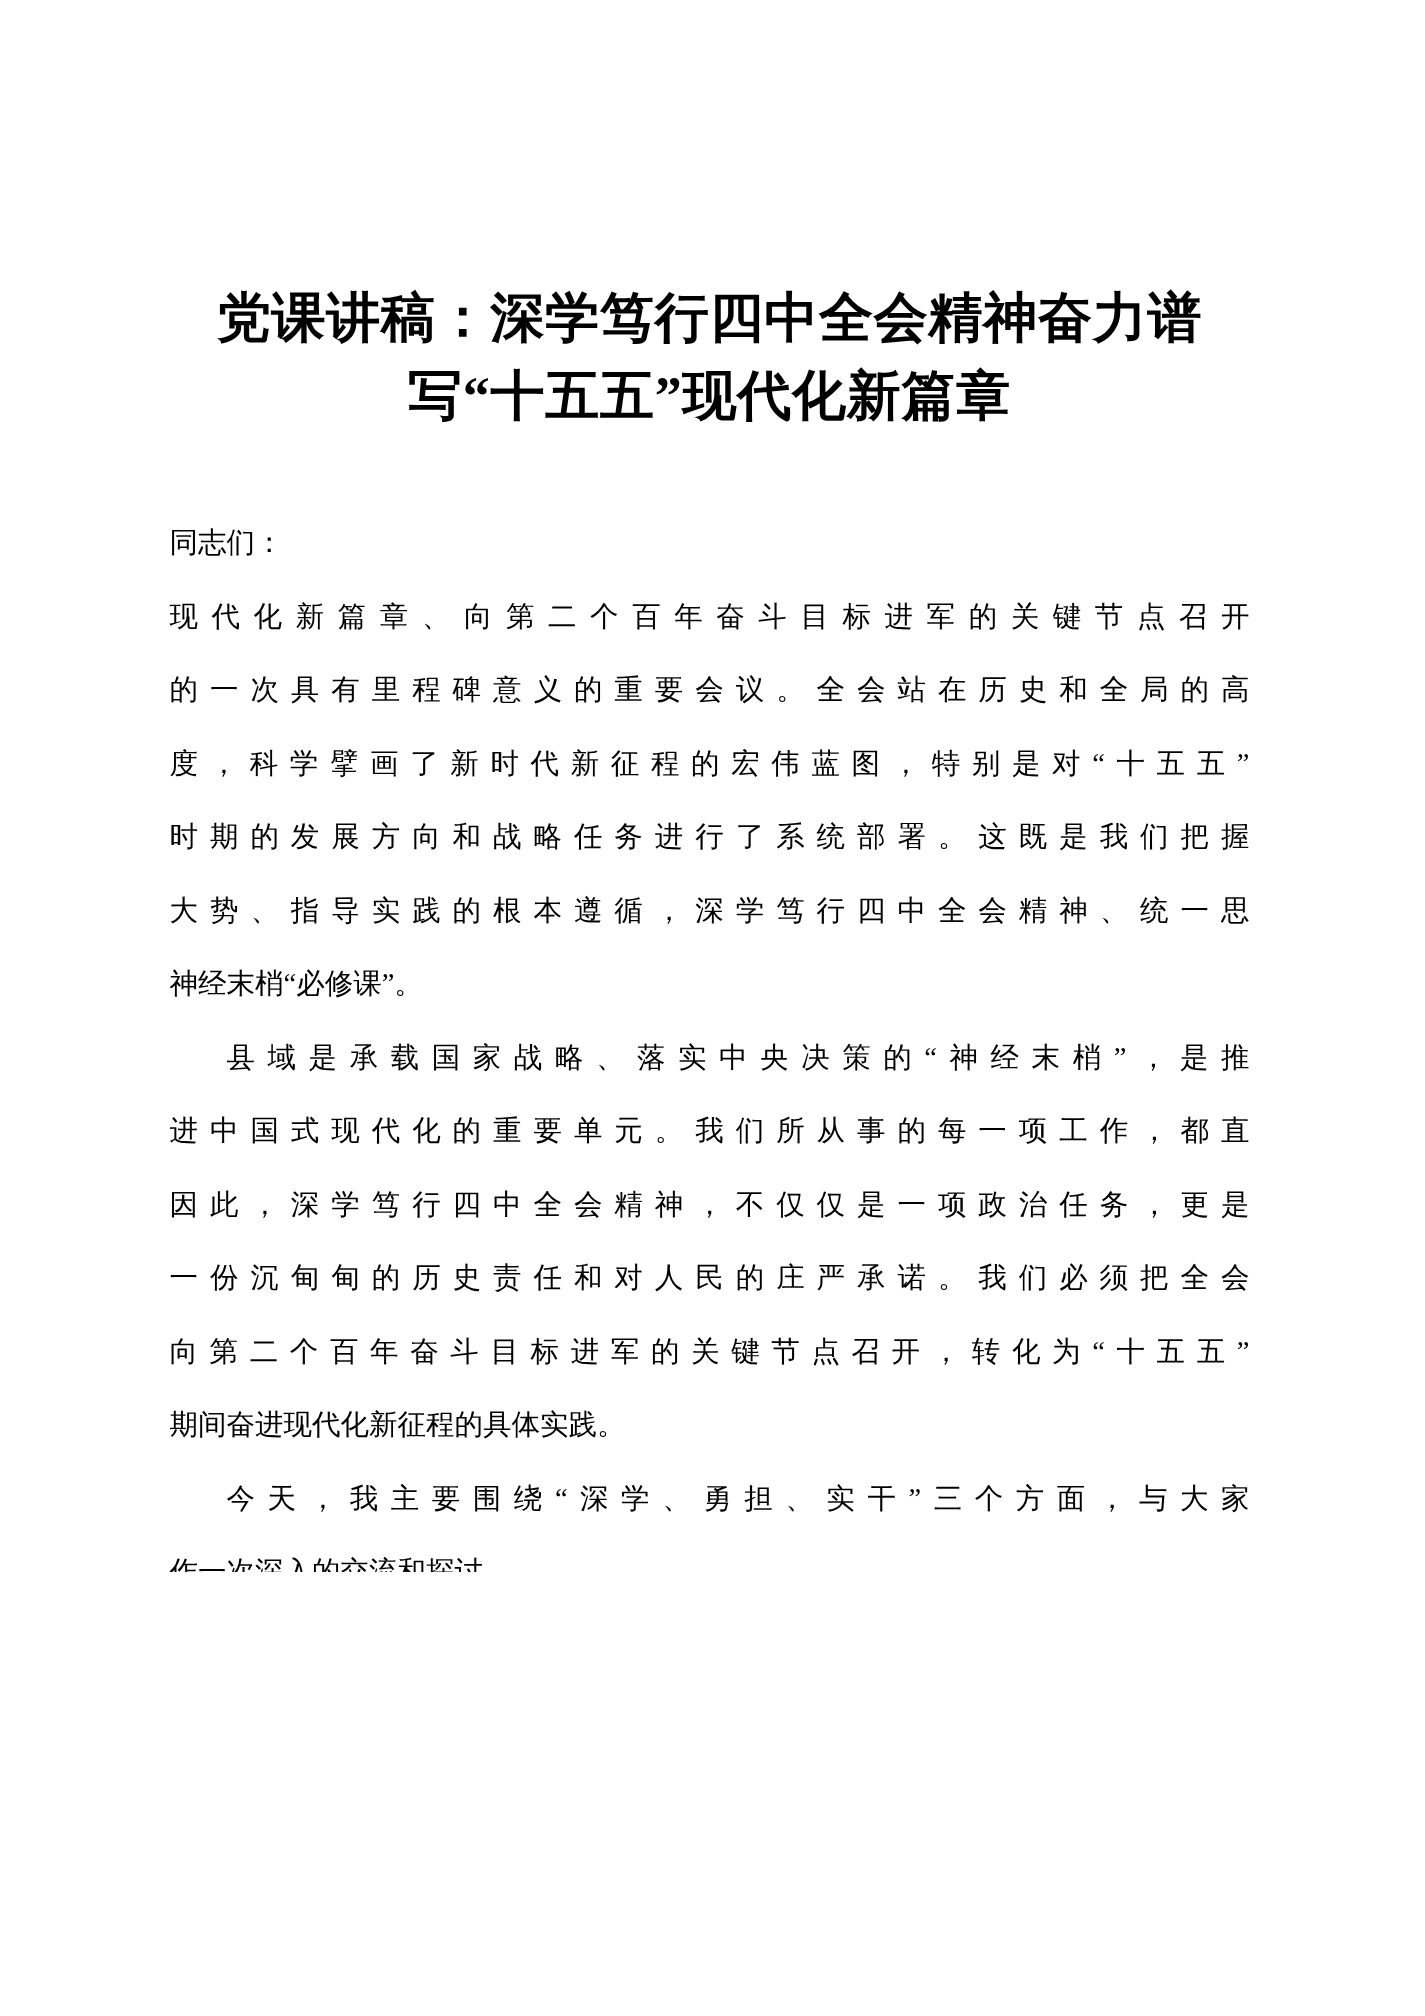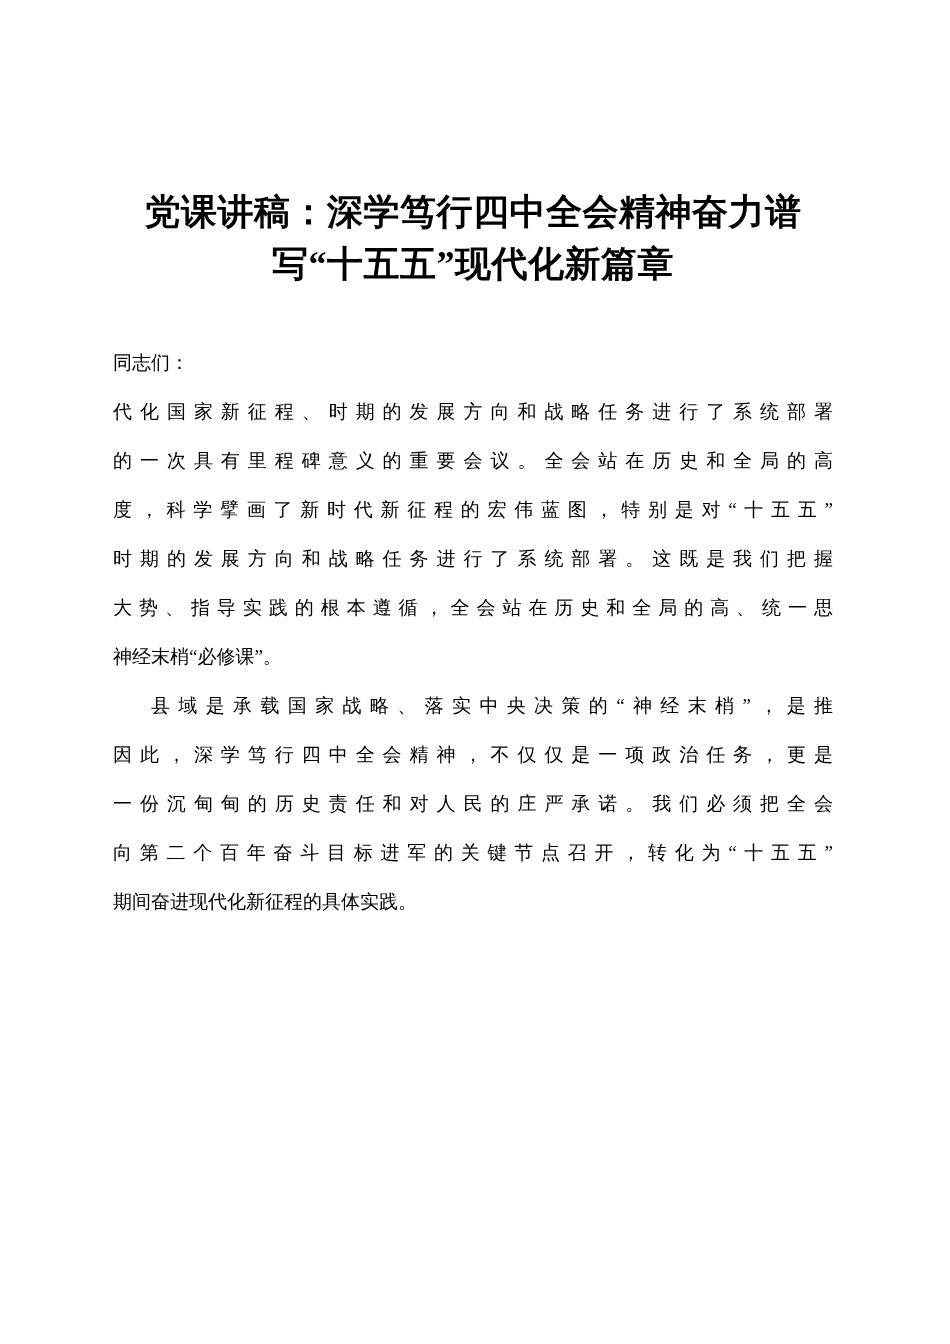--- a/index.html
+++ b/index.html
@@ -76,33 +76,38 @@
 
   <h1 class="doc-title">
     <span class="title-line">党课讲稿：深学笃行四中全会精神奋力谱</span>
     <span class="title-line">写“十五五”现代化新篇章</span>
   </h1>
 
   <div class="body-text">
     <div class="line">同志们：</div>
     <div id="paragraphs">
         <div>
-          <div class="line fill">代化国家新征程、时期的发展方向和战略任务进行了系统部署</div>
+          <div class="line fill">现代化新篇章、向第二个百年奋斗目标进军的关键节点召开</div>
           <div class="line fill">的一次具有里程碑意义的重要会议。全会站在历史和全局的高</div>
           <div class="line fill">度，科学擘画了新时代新征程的宏伟蓝图，特别是对“十五五”</div>
           <div class="line fill">时期的发展方向和战略任务进行了系统部署。这既是我们把握</div>
-          <div class="line fill">大势、指导实践的根本遵循，全会站在历史和全局的高、统一思</div>
+          <div class="line fill">大势、指导实践的根本遵循，深学笃行四中全会精神、统一思</div>
           <div class="line">神经末梢“必修课”。</div>
         </div>
         <div>
           <div class="line indent fill">县域是承载国家战略、落实中央决策的“神经末梢”，是推</div>
+          <div class="line fill">进中国式现代化的重要单元。我们所从事的每一项工作，都直</div>
           <div class="line fill">因此，深学笃行四中全会精神，不仅仅是一项政治任务，更是</div>
           <div class="line fill">一份沉甸甸的历史责任和对人民的庄严承诺。我们必须把全会</div>
           <div class="line fill">向第二个百年奋斗目标进军的关键节点召开，转化为“十五五”</div>
           <div class="line">期间奋进现代化新征程的具体实践。</div>
+        </div>
+        <div>
+          <div class="line indent fill">今天，我主要围绕“深学、勇担、实干”三个方面，与大家</div>
+          <div class="line">作一次深入的交流和探讨。</div>
         </div>
       </div>
   </div>
 
   <div class="footer">
     <span class="dash" style="color: rgb(143, 143, 143);">—</span><span class="pagenum">1</span><span class="dash" style="color: rgb(143, 143, 143);">—</span>
   </div>
 
 </div>
 

